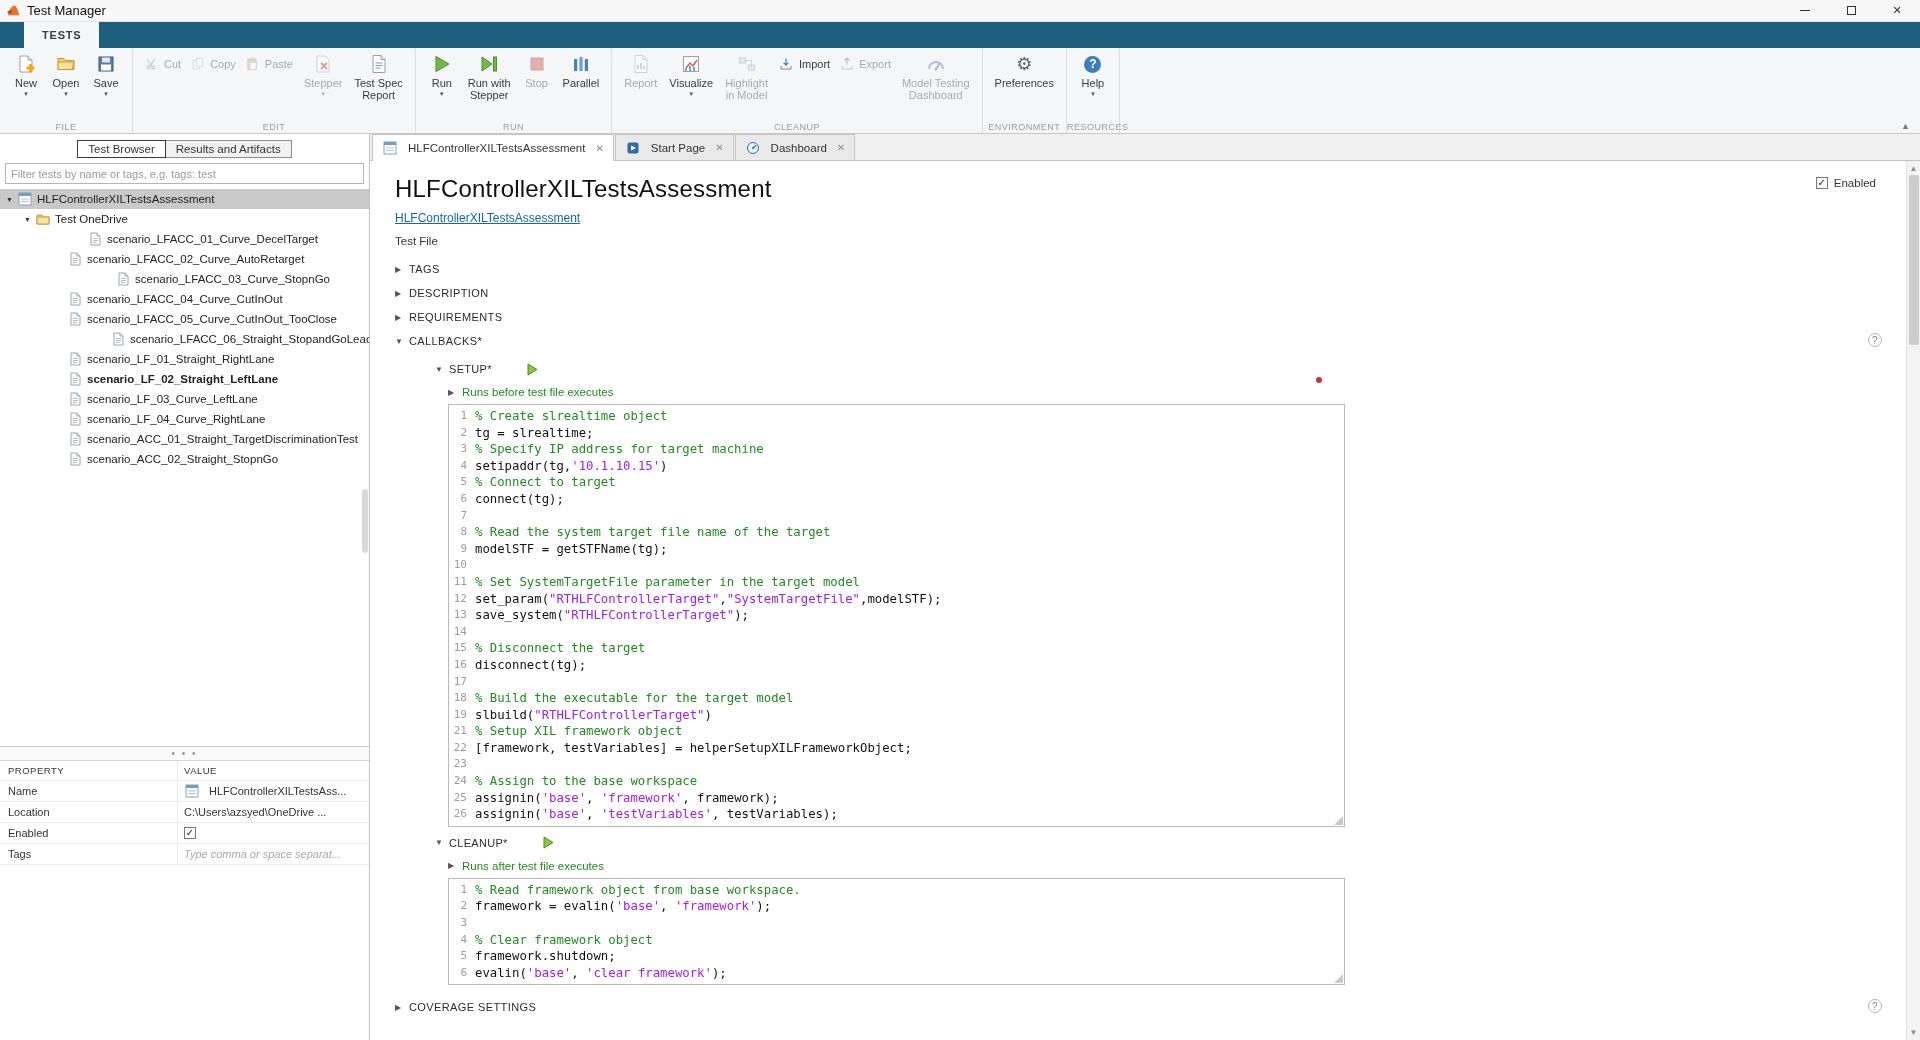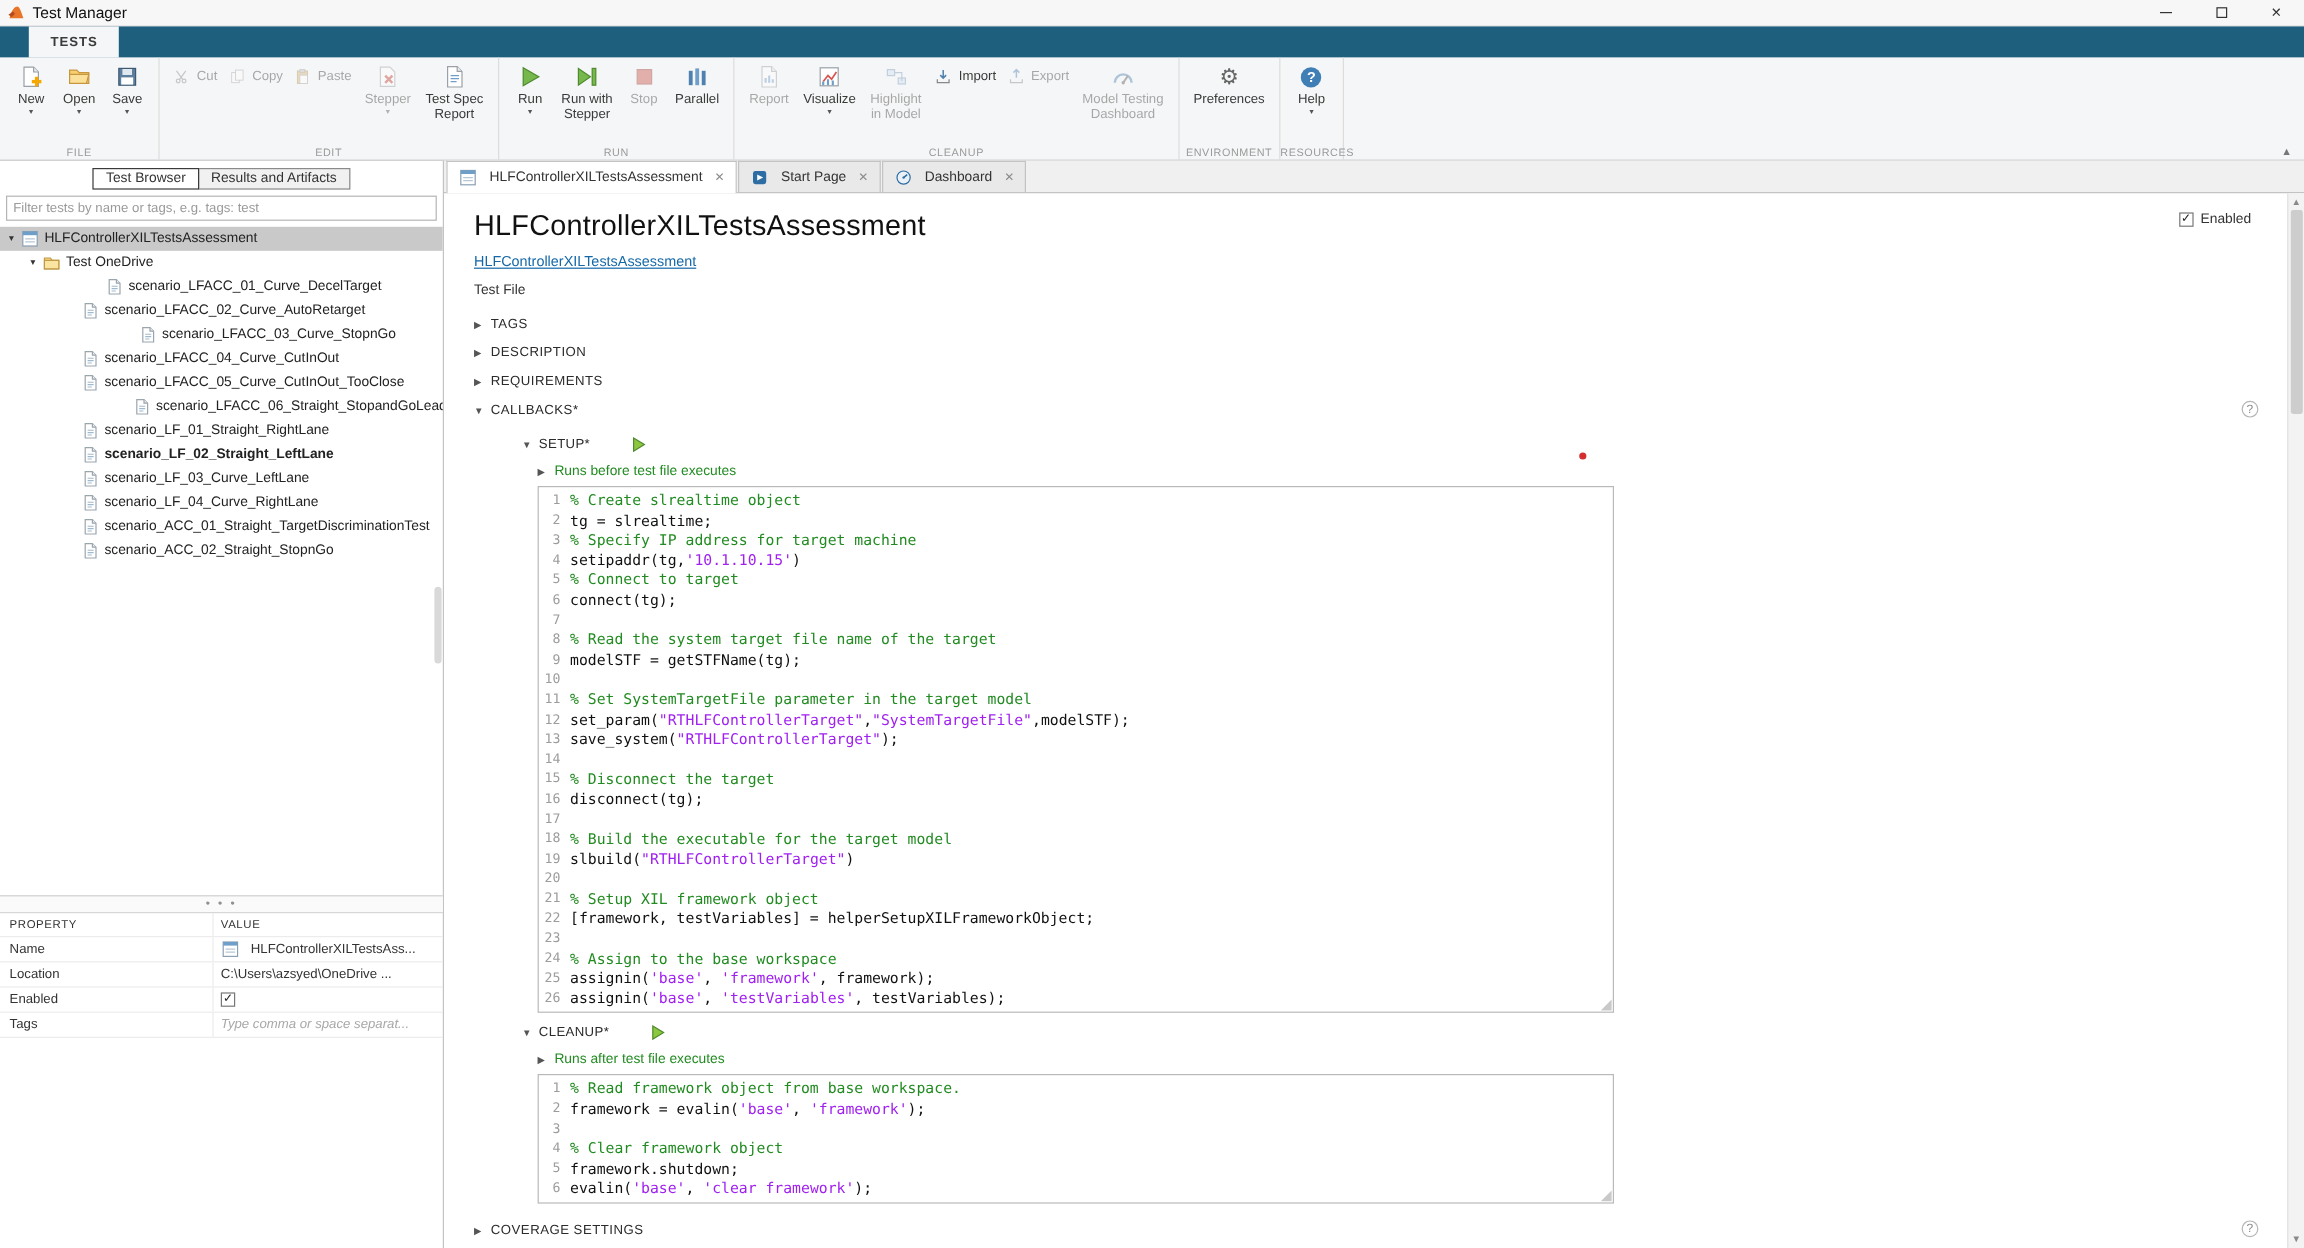--- a/index.html
+++ b/index.html
@@ -712,24 +712,20 @@
               </div>
               <div class="cl">
                 <span class="ln">18</span>
                 <span class="ct"><span class="tok-c">% Build the executable for the target model</span></span>
               </div>
               <div class="cl">
                 <span class="ln">19</span>
                 <span class="ct"><span class="tok-t">slbuild(</span><span class="tok-s">"RTHLFControllerTarget"</span><span class="tok-t">)</span></span>
               </div>
               <div class="cl">
-                <span class="ln">20</span>
-                <span class="ct"></span>
-              </div>
-              <div class="cl">
                 <span class="ln">21</span>
                 <span class="ct"><span class="tok-c">% Setup XIL framework object</span></span>
               </div>
               <div class="cl">
                 <span class="ln">22</span>
                 <span class="ct"><span class="tok-t">[framework, testVariables] = helperSetupXILFrameworkObject;</span></span>
               </div>
               <div class="cl">
                 <span class="ln">23</span>
                 <span class="ct"></span>

